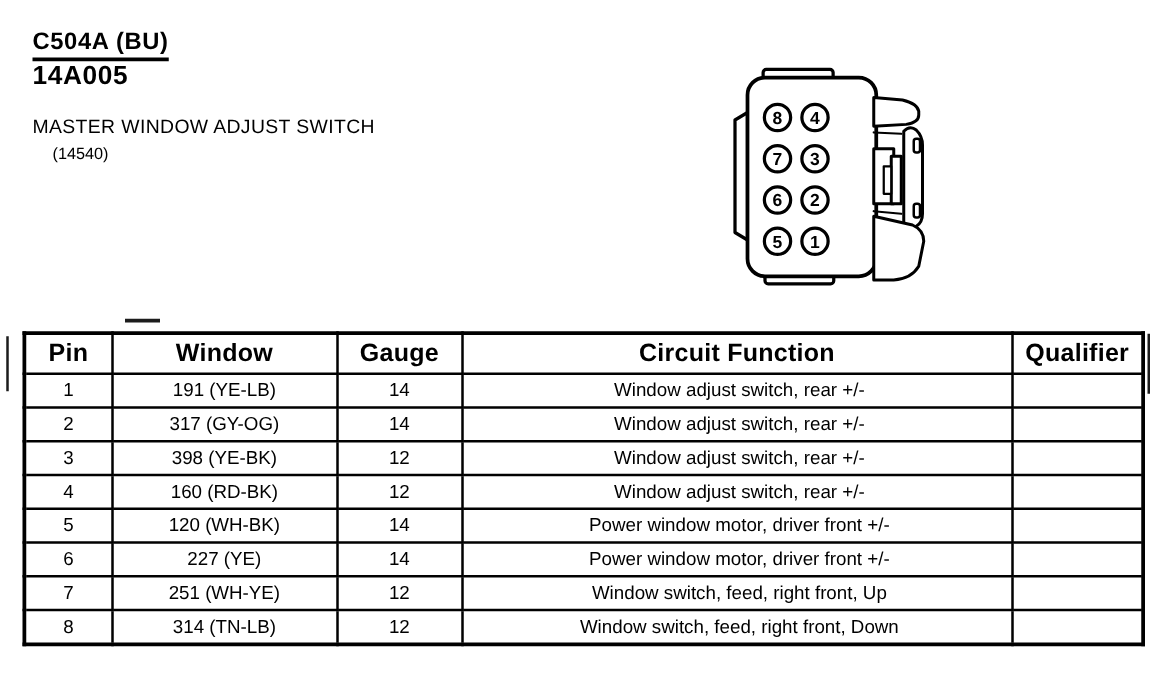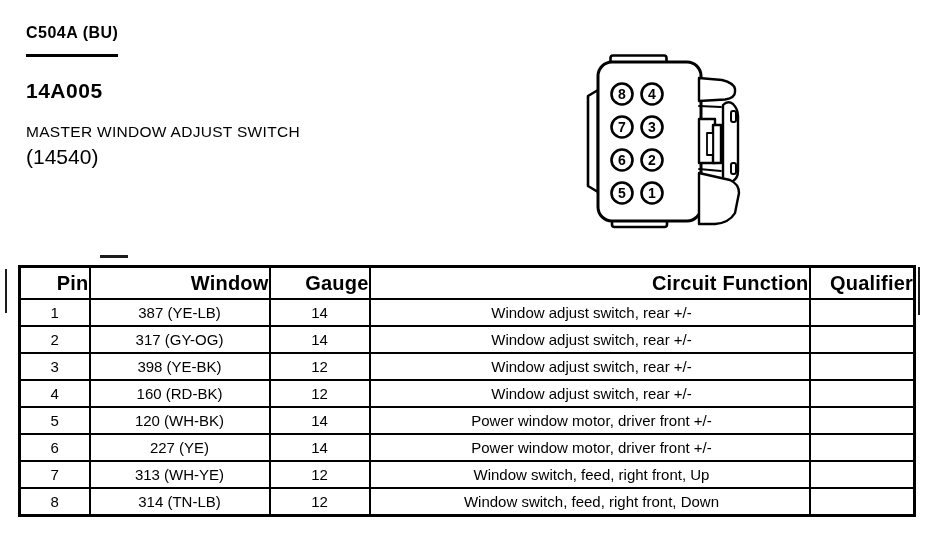--- a/index.html
+++ b/index.html
@@ -7,42 +7,42 @@
     width:926px; height:544px; background:#ffffff; overflow:hidden;
     font-family:"Liberation Sans", sans-serif; color:#000;
     position:relative;
     -webkit-font-smoothing:none;
   }
   .page { position:absolute; inset:0; background:#fff; }
 
   
   .titleblock { position:absolute; left:26px; top:24px; }
   .connector-id {
-    font-size:16px; font-weight:bold; letter-spacing:0.5px;
-    display:inline-block; border-bottom:3px solid #000; padding-bottom:12px;
+    font-size:19px; font-weight:bold; letter-spacing:0.5px;
+    display:inline-block; border-bottom:3px solid #000; padding-bottom:2px;
     line-height:1.05;
   }
-  .part-number { font-size:21px; font-weight:bold; margin-top:22px; line-height:1.1; letter-spacing:0.5px; }
+  .part-number { font-size:21px; font-weight:bold; line-height:1.1; letter-spacing:0.5px; }
   .component-name { font-size:15.5px; margin-top:21px; line-height:1.2; letter-spacing:0.3px; }
-  .component-code { font-size:21px; margin-top:3px; line-height:1.2; }
+  .component-code { font-size:13px; margin-top:3px; line-height:1.2;margin-left:16px; }
 
   
   .connector-svg { position:absolute; left:575px; top:45px; }
 
   
   table.pinout {
     position:absolute; left:18px; top:265px;
     border-collapse:collapse; table-layout:fixed;
     border:3px solid #000;
   }
   table.pinout th, table.pinout td {
     border:2px solid #000; padding:0; overflow:hidden; white-space:nowrap;
   }
   table.pinout th {
-    height:30px; font-size:20px; font-weight:bold; text-align:right;
+    height:30px; font-size:20px; font-weight:bold; text-align:center;
     letter-spacing:0.2px;
   }
   table.pinout td { height:25px; font-size:15px; text-align:center; }
   table.pinout td.fn { text-align:center; padding-left:4px; }
   table.pinout td.q { }
 
   
   .artifact { position:absolute; background:#1c1c1c; }
   .art-left  { left:5px;   top:269px; width:2px;  height:44px; }
   .art-top   { left:100px; top:255px; width:28px; height:3px;  }
@@ -136,21 +136,21 @@
         <th>Pin</th>
         <th>Window</th>
         <th>Gauge</th>
         <th>Circuit Function</th>
         <th>Qualifier</th>
       </tr>
     </thead>
     <tbody>
       <tr>
         <td>1</td>
-        <td>387 (YE-LB)</td>
+        <td>191 (YE-LB)</td>
         <td>14</td>
         <td class="fn">Window adjust switch, rear +/-</td>
         <td class="q"></td>
       </tr>
       <tr>
         <td>2</td>
         <td>317 (GY-OG)</td>
         <td>14</td>
         <td class="fn">Window adjust switch, rear +/-</td>
         <td class="q"></td>
@@ -178,21 +178,21 @@
       </tr>
       <tr>
         <td>6</td>
         <td>227 (YE)</td>
         <td>14</td>
         <td class="fn">Power window motor, driver front +/-</td>
         <td class="q"></td>
       </tr>
       <tr>
         <td>7</td>
-        <td>313 (WH-YE)</td>
+        <td>251 (WH-YE)</td>
         <td>12</td>
         <td class="fn">Window switch, feed, right front, Up</td>
         <td class="q"></td>
       </tr>
       <tr>
         <td>8</td>
         <td>314 (TN-LB)</td>
         <td>12</td>
         <td class="fn">Window switch, feed, right front, Down</td>
         <td class="q"></td>

